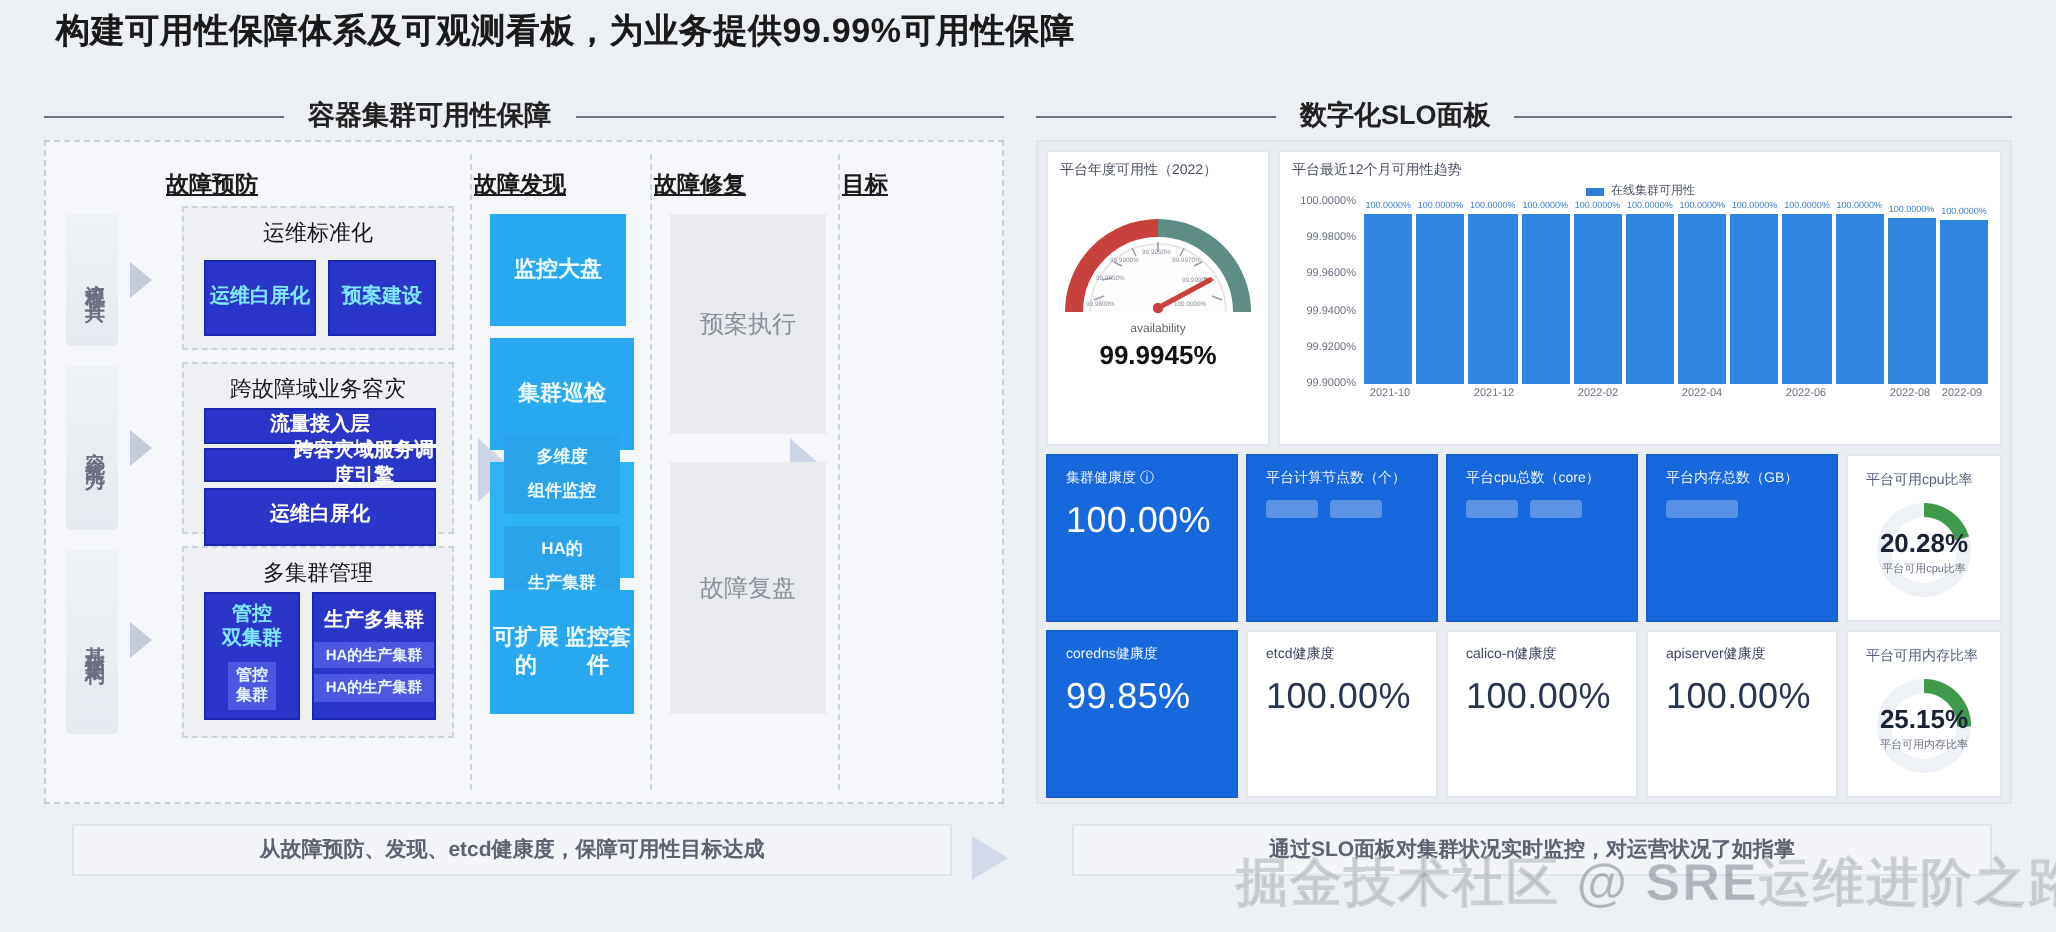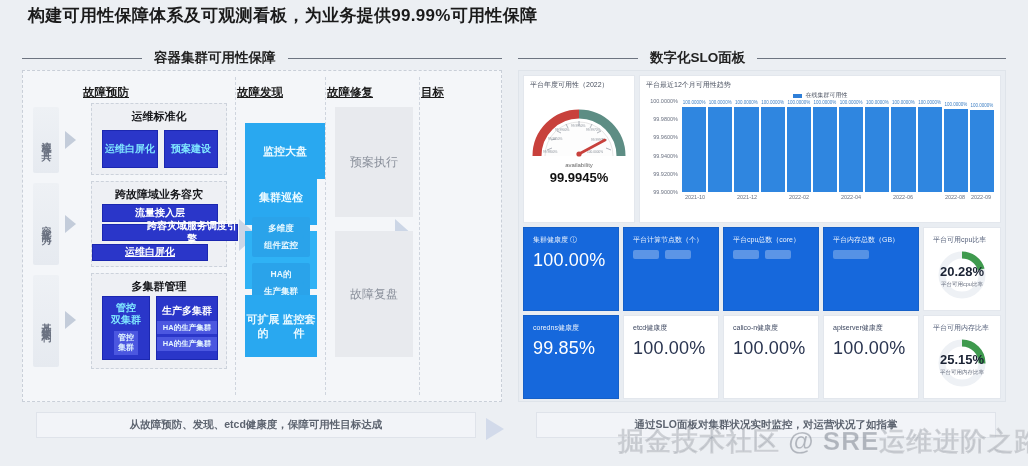--- a/index.html
+++ b/index.html
@@ -48,21 +48,21 @@
     letter-spacing:3px;border-radius:2px;
   }
   
   .arrow{position:absolute;width:0;height:0;
     border-top:9px solid transparent;border-bottom:9px solid transparent;
     border-left:11px solid #c3ccda;}
   .arrow.big{border-top-width:16px;border-bottom-width:16px;border-left-width:18px;}
 
   
   .grp{position:absolute;background:#eef0f4;border:1px dashed #ccd2db;box-sizing:border-box;}
-  .grp-title{font-size:11px;font-weight:bold;color:#15161a;text-align:center;margin-top:5px;}
+  .grp-title{font-size:11px;font-weight:normal;color:#15161a;text-align:center;margin-top:5px;}
 
   .bbox{
     position:absolute;background:#2a36c9;color:#7fe6ff;
     font-size:10px;font-weight:bold;line-height:1.25;
     display:flex;align-items:center;justify-content:center;text-align:center;
     border:1px solid #1b27b0;box-sizing:border-box;
   }
   .bbox.wide{color:#ffffff;}
 
   .cyan{
@@ -197,22 +197,22 @@
       </div>
     <div class="bbox" style="left:72px;top:26px;width:54px;height:38px;">
         <span style="display:block">预案</span>
         <span style="display:block">建设</span>
       </div>
   </div>
 
   <div class="grp" style="left:68px;top:110px;width:136px;height:86px;">
     <div class="grp-title">跨故障域业务容灾</div>
     <div class="bbox wide" style="left:10px;top:22px;width:116px;height:18px;">流量接入层</div>
-    <div class="bbox wide" style="left:10px;top:42px;width:136px;height:17px;padding-left:44px;">跨容灾域服务调度引擎</div>
-    <div class="bbox wide" style="left:0;top:62px;width:116px;height:17px;text-decoration:underline;">运维白屏化</div>
+    <div class="bbox wide" style="left:10px;top:42px;width:116px;height:17px;padding-left:44px;">跨容灾域服务调度引擎</div>
+    <div class="bbox wide" style="left:10px;top:62px;width:116px;height:29px;">运维白屏化</div>
   </div>
 
   <div class="grp" style="left:68px;top:202px;width:136px;height:96px;">
     <div class="grp-title">多集群管理</div>
     <div class="bbox" style="left:10px;top:22px;width:48px;height:64px;flex-direction:column;gap:4px;">
       <span>
           <span style="display:block">管控</span>
           <span style="display:block">双集群</span>
         </span>
       <span class="sub" style="background:#4b57e0;padding:2px 4px;font-size:8px;color:#dff3ff;">
@@ -222,21 +222,21 @@
     </div>
     <div class="bbox" style="left:64px;top:22px;width:62px;height:64px;flex-direction:column;gap:3px;color:#ffffff;">
       <span>生产多集群</span>
       <span style="background:#4b57e0;padding:2px 3px;font-size:7.5px;color:#e6f6ff;width:54px;">HA的生产集群</span>
       <span style="background:#4b57e0;padding:2px 3px;font-size:7.5px;color:#e6f6ff;width:54px;">HA的生产集群</span>
     </div>
   </div>
 
   <div class="arrow big" style="left:216px;top:148px;border-left-color:#ccd6e6;"></div>
 
-  <div class="cyan" style="left:222px;top:52px;width:80px;height:56px;">监控大盘</div>
+  <div class="cyan" style="left:222px;top:36px;width:68px;height:56px;">监控大盘</div>
   <div class="cyan" style="left:222px;top:98px;width:72px;height:56px;">集群巡检</div>
   <div class="cyan split" style="left:222px;top:160px;width:72px;height:58px;">
     <span>
         <span style="display:block">多维度</span>
         <span style="display:block">组件监控</span>
       </span>
     <span>
         <span style="display:block">HA的</span>
         <span style="display:block">生产集群</span>
       </span>

